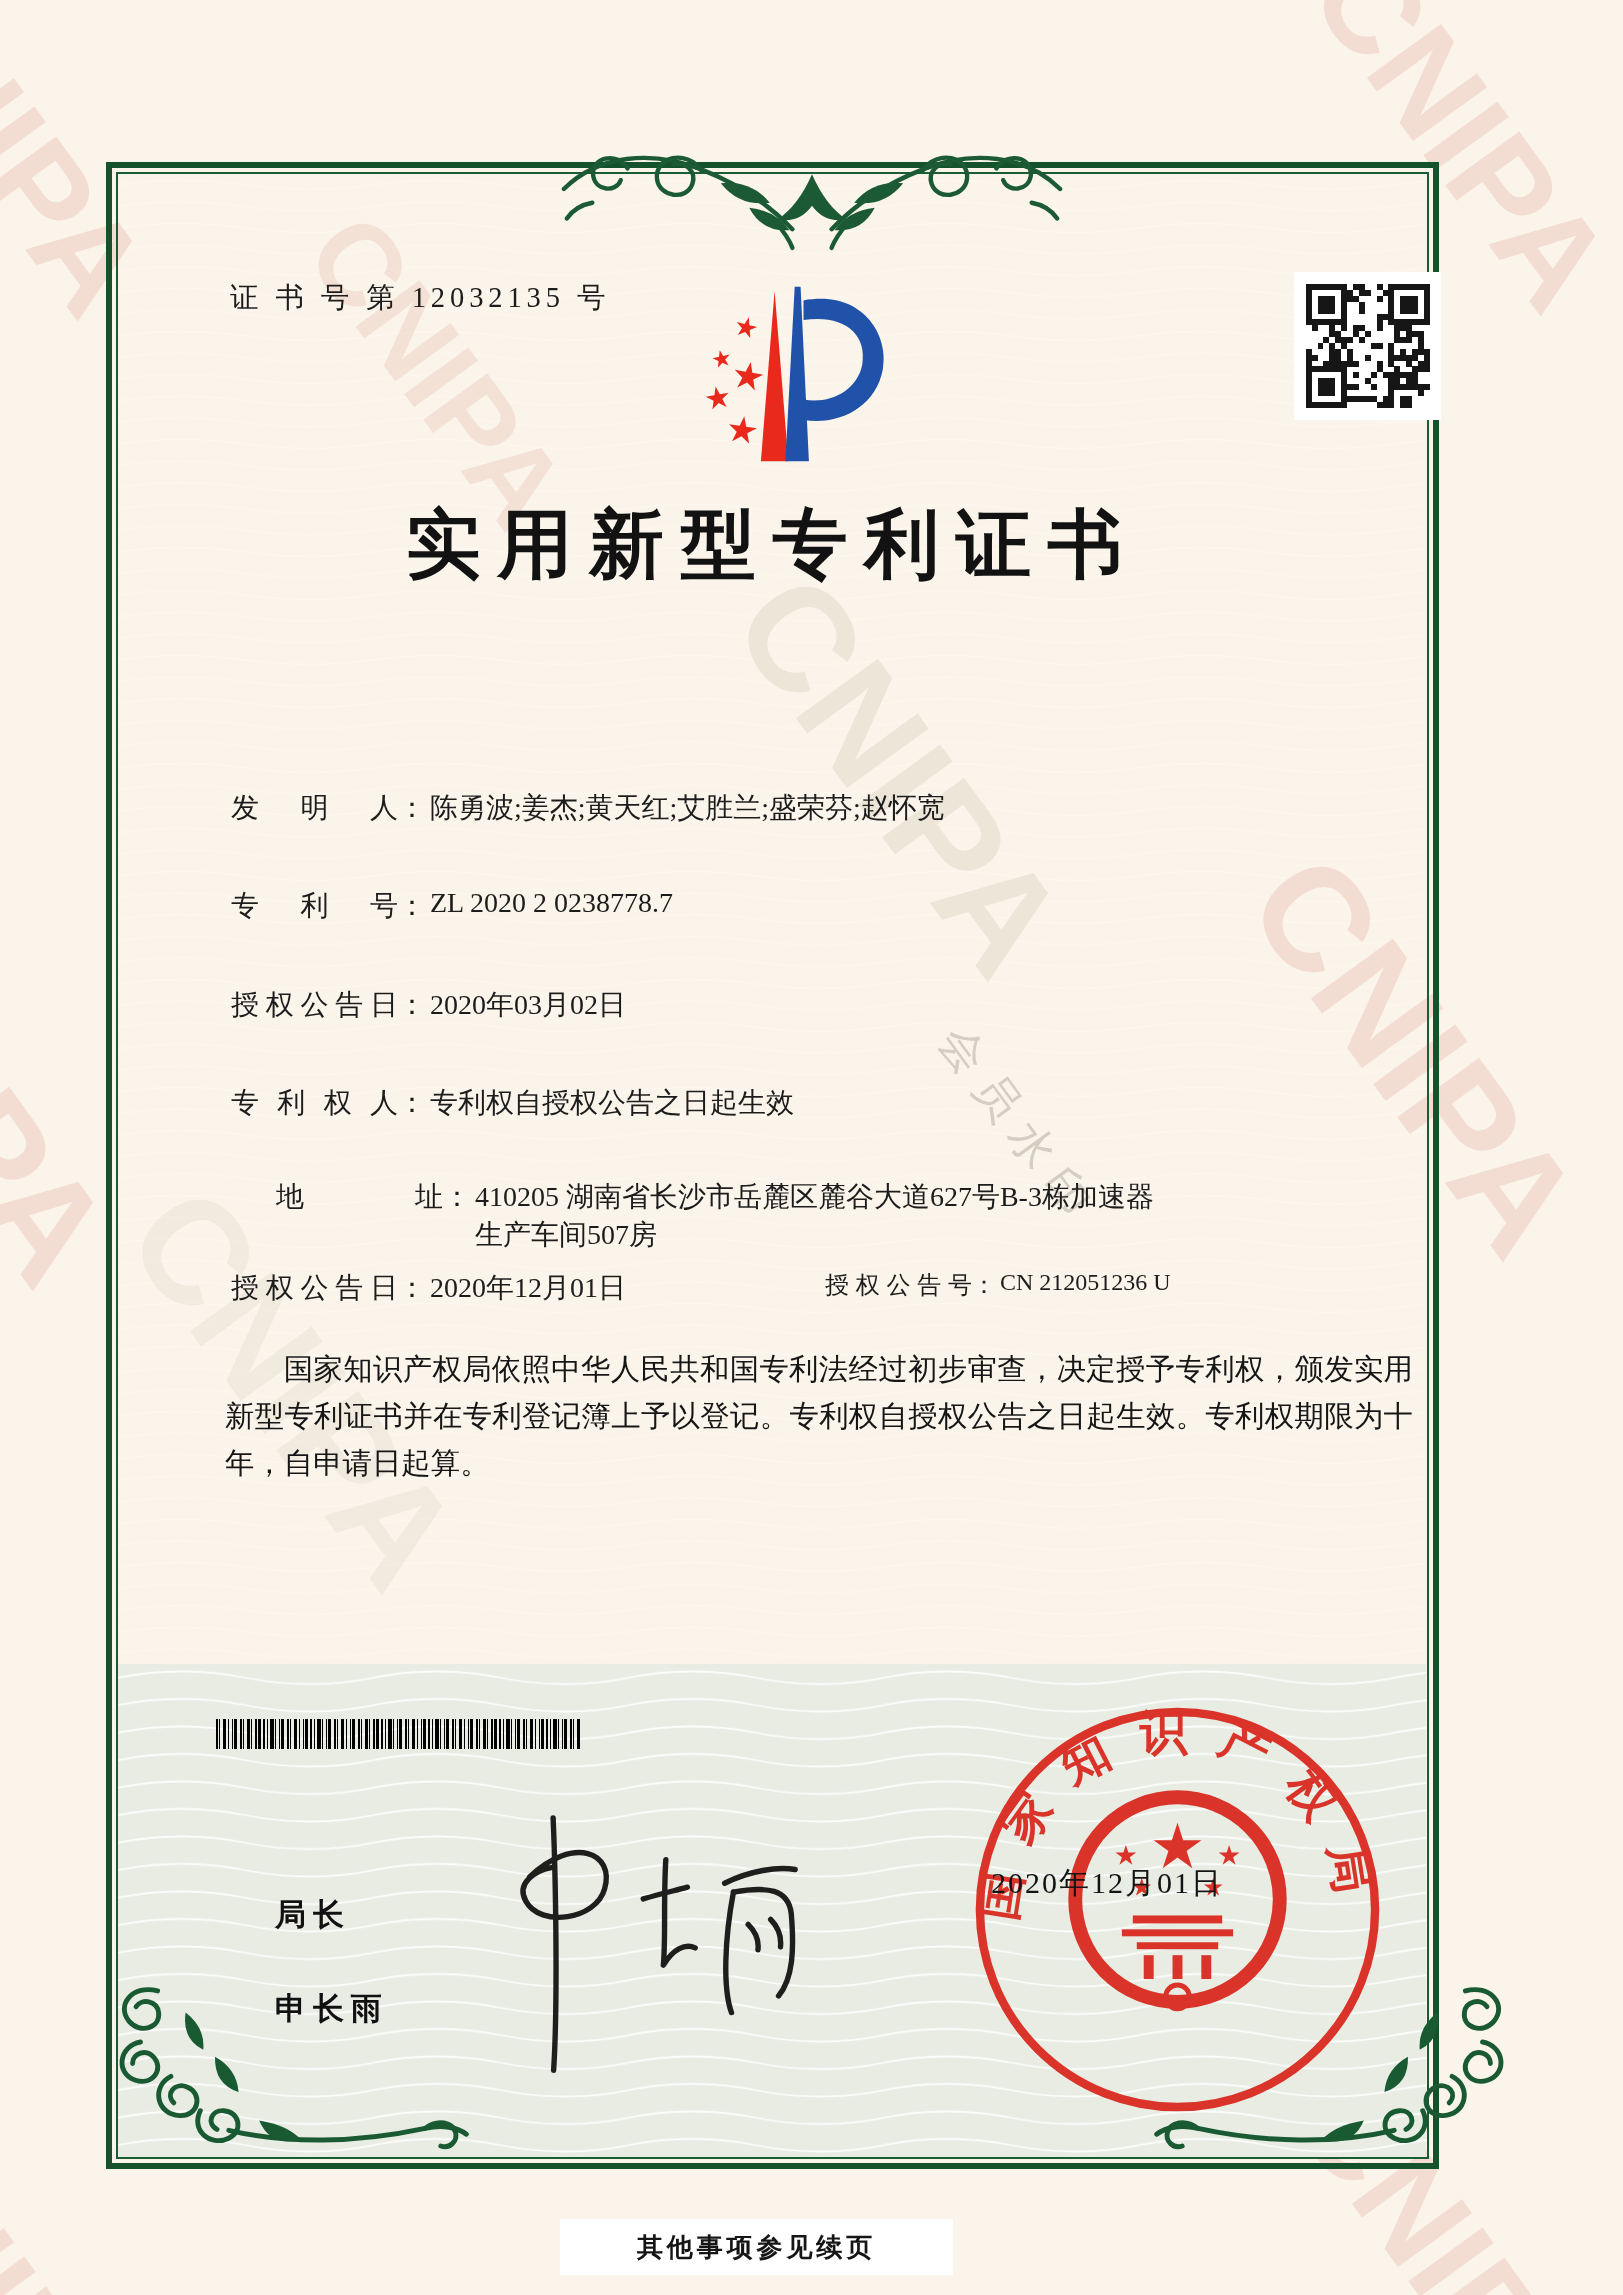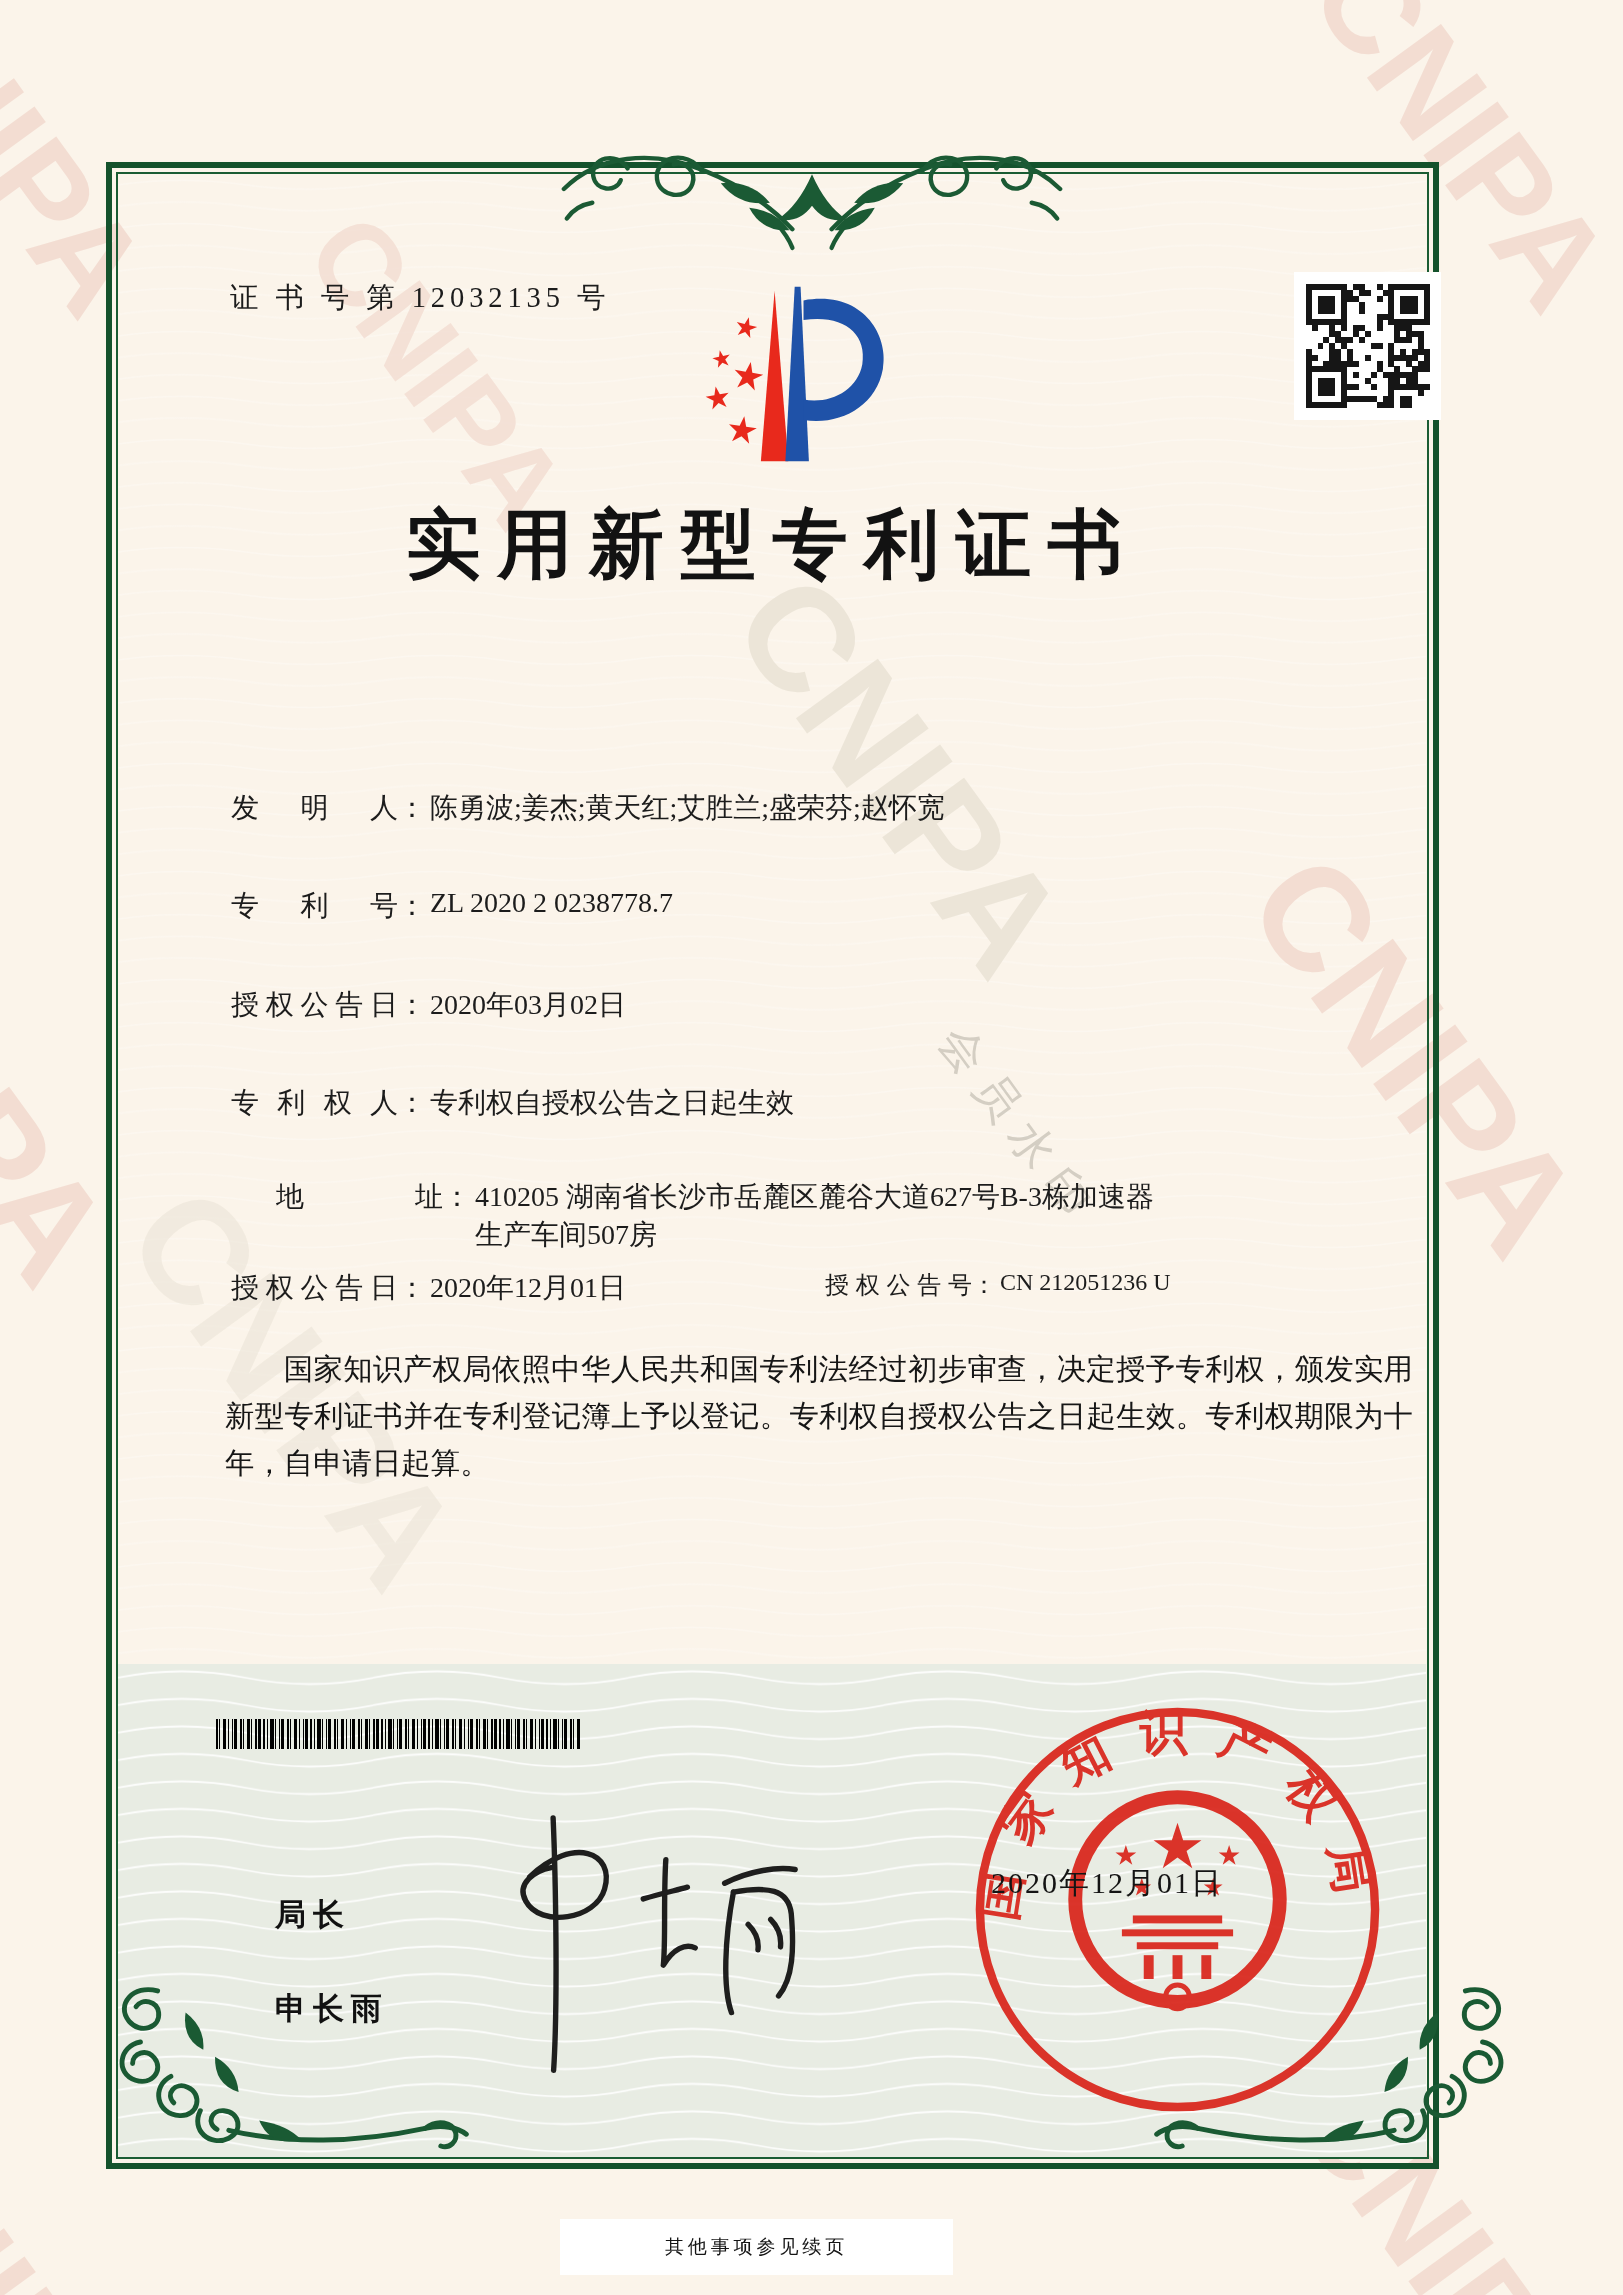--- a/index.html
+++ b/index.html
@@ -61,21 +61,21 @@
   .signer{position:absolute;left:275px;z-index:5;font-family:"Liberation Sans","DejaVu Sans",sans-serif;
           font-weight:600;font-size:31px;letter-spacing:6.9px;color:#111;}
   .signature{position:absolute;left:456px;top:1796px;width:353px;height:294px;z-index:5;}
   .seal{position:absolute;left:969px;top:1701px;width:417px;height:417px;z-index:5;opacity:.93;}
   .seal-date{position:absolute;left:991px;top:1863px;width:275px;font-size:30px;letter-spacing:2px;
              color:#141414;z-index:6;white-space:nowrap;}
   .page-info{position:absolute;left:106px;top:2101px;width:1333px;text-align:center;
              font-size:23.6px;color:#1c1c1c;z-index:5;letter-spacing:2px;}
   .cont-box{position:absolute;left:560px;top:2219px;width:393px;height:56px;background:#ffffff;
             z-index:5;display:flex;align-items:center;justify-content:center;}
-  .cont-note{font-size:19px;letter-spacing:3.9px;color:#151515;}
+  .cont-note{font-size:26px;letter-spacing:3.9px;color:#151515;font-weight:bold;}
 </style>
 </head>
 <body>
 
 <div id="page">
 
   <div class="wm wm-pink" style="left:-59px;top:-74px;font-size:133px;">CNIPA</div>
   <div class="wm wm-pink" style="left:388px;top:191px;font-size:115px;opacity:.8;">CNIPA</div>
   <div class="wm wm-pink" style="left:1404px;top:-79px;font-size:133px;">CNIPA</div>
   <div class="wm wm-pink" style="left:-118px;top:854px;font-size:147px;">CNIPA</div>

